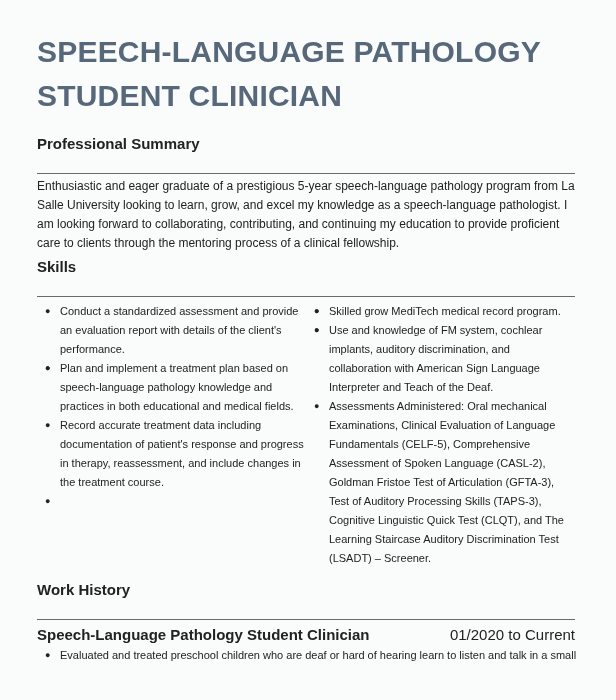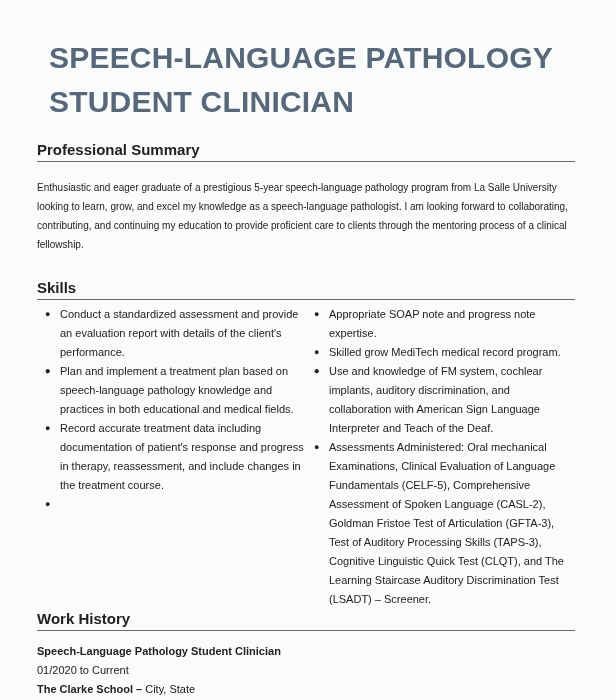--- a/index.html
+++ b/index.html
@@ -15,46 +15,46 @@
       font-family: "Liberation Sans", sans-serif;
       color: #222;
     }
     .page {
       position: absolute;
       left: 37px;
       top: 0;
       width: 538px;
     }
     .title {
-      margin: 12px;
-      padding-top: 24px;
+      margin: 0;
+      padding-top: 30px;
       font-family: "Liberation Sans", sans-serif;
       font-weight: bold;
       font-size: 30px;
       line-height: 44px;
       color: #56687a;
       letter-spacing: 0.2px;
     }
     .title span { display: block; }
     .section-head {
       font-size: 15px;
       color: #222;
       line-height: 20px;
-      padding-bottom: 1px;
+      padding-bottom: 19px;
       border-bottom: 1px solid #6a6a6a;
       margin: 0;
     }
     .summary-head { margin-top: 16px; }
     .summary-text {
-      font-size: 10px;
+      font-size: 12px;
       line-height: 19px;
       color: #222;
-      margin: 16px 0 0 0;
+      margin: 3px 0 0 0;
     }
-    .skills-head { margin-top: 24px; }
+    .skills-head { margin-top: 4px; }
     .skills-grid {
       display: flex;
       margin-top: 5px;
     }
     .skills-col {
       width: 270px;
       margin: 0;
       padding: 0;
       list-style: none;
     }
@@ -64,28 +64,27 @@
       font-size: 11px;
       line-height: 19px;
       color: #222;
     }
     .skills-col li .bullet {
       position: absolute;
       left: 8px;
       top: 0;
       font-size: 9px;
     }
-    .work-head { margin-top: 0; }
+    .work-head { margin-top: 12px; }
     .job-row {
       display: flex;
       justify-content: space-between;
-      margin-top: 11px;
-      font-size: 11px;
+      margin-top: 5px;
+      font-size: 15px;
       line-height: 19px;
-      flex-direction: column;
     }
     .job-title { font-weight: bold; }
     .company-row {
       font-size: 11px;
       line-height: 19px;
     }
     .company { font-weight: bold; }
     .job-bullets {
       list-style: none;
       margin: 2px 0 0 0;
@@ -123,37 +122,34 @@
     <h2 class="section-head skills-head">Skills</h2>
     <div class="skills-grid">
       <ul class="skills-col">
         <li><span class="bullet">●</span><span>Conduct a standardized assessment and provide an evaluation report with details of the client's performance.</span></li>
         <li><span class="bullet">●</span></li>
         <li><span class="bullet">●</span><span>Plan and implement a treatment plan based on speech-language pathology knowledge and practices in both educational and medical fields.</span></li>
         <li><span class="bullet">●</span><span>Record accurate treatment data including documentation of patient's response and progress in therapy, reassessment, and include changes in the treatment course.</span></li>
         <li><span class="bullet">●</span></li>
       </ul>
       <ul class="skills-col">
-        <li><span class="bullet">●</span><span>Appropriate SOAP note and progress note expertise.</span></li>
+        <li><span class="bullet">●</span></li>
         <li><span class="bullet">●</span><span>Skilled grow MediTech medical record program.</span></li>
         <li><span class="bullet">●</span></li>
         <li><span class="bullet">●</span><span>Use and knowledge of FM system, cochlear implants, auditory discrimination, and collaboration with American Sign Language Interpreter and Teach of the Deaf.</span></li>
         <li><span class="bullet">●</span><span>Assessments Administered: Oral mechanical Examinations, Clinical Evaluation of Language Fundamentals (CELF-5), Comprehensive Assessment of Spoken Language (CASL-2), Goldman Fristoe Test of Articulation (GFTA-3), Test of Auditory Processing Skills (TAPS-3), Cognitive Linguistic Quick Test (CLQT), and The Learning Staircase Auditory Discrimination Test (LSADT) – Screener.</span></li>
       </ul>
     </div>
   </section>
 
   <section>
     <h2 class="section-head work-head">Work History</h2>
     <div class="job">
       <div class="job-row">
         <span class="job-title">Speech-Language Pathology Student Clinician</span>
         <span class="job-dates">01/2020 to Current</span>
       </div>
-      <div class="company-row">
-        <span class="company">The Clarke School</span><span class="company"> – </span><span>City, State</span>
-      </div>
       <ul class="job-bullets">
         <li><span class="bullet">●</span><span>Evaluated and treated preschool children who are deaf or hard of hearing learn to listen and talk in a small</span></li>
       </ul>
     </div>
   </section>
 </div>
 
 </body></html>

